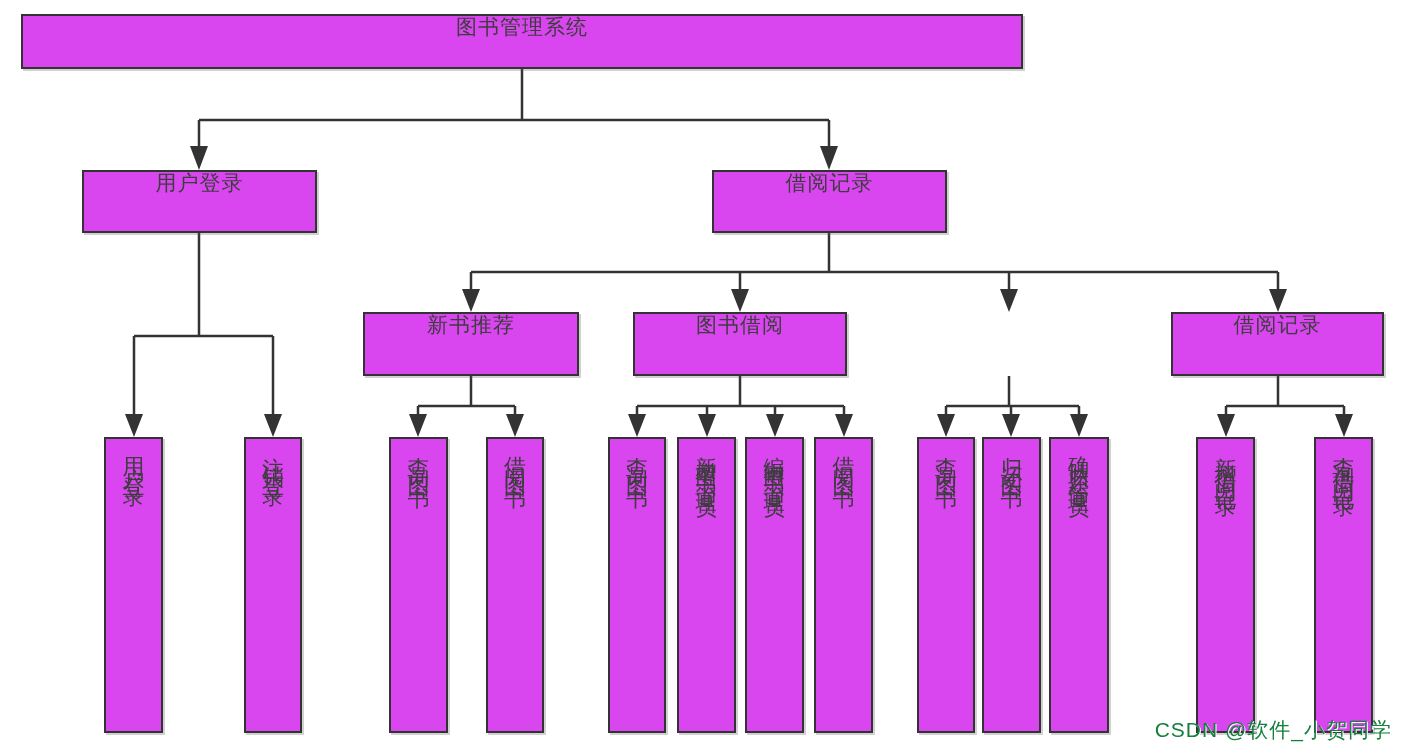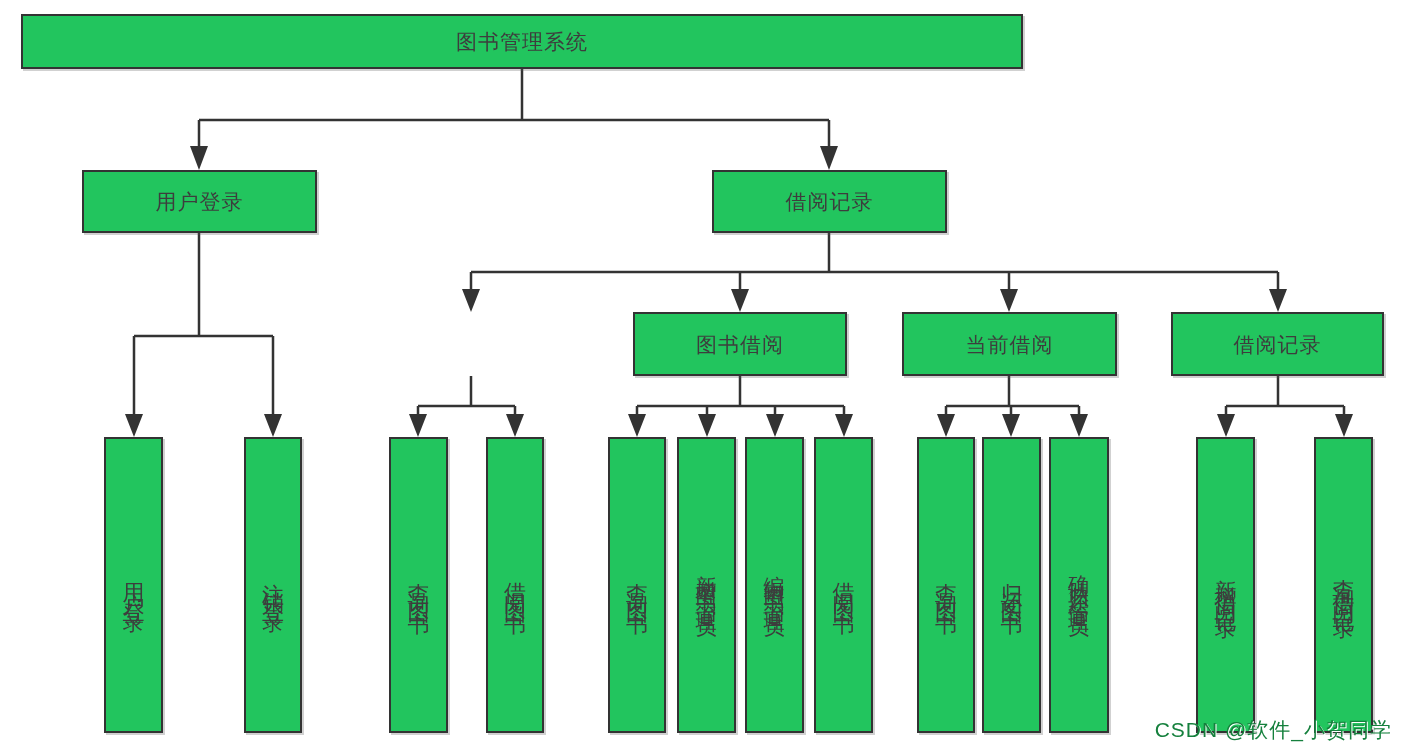--- a/index.html
+++ b/index.html
@@ -13,25 +13,24 @@
   }
   .connectors {
     position: absolute;
     left: 0; top: 0;
     width: 1405px; height: 747px;
     z-index: 0;
   }
   .box {
     position: absolute;
     box-sizing: border-box;
-    background: #22c55e;
+    background: #d946ef;
     border: 2px solid #333333;
     box-shadow: 2px 2px 0 rgba(90,90,90,0.28);
     display: flex;
-    align-items: center;
     justify-content: center;
     z-index: 1;
   }
   .hlabel {
     font-size: 21px;
     color: #3d3d3d;
     letter-spacing: 1px;
     white-space: nowrap;
     line-height: 1;
   }
@@ -90,25 +89,25 @@
     <span class="hlabel">图书管理系统</span>
   </div>
 
   <div class="box" style="left:82px;top:170px;width:235px;height:63px">
     <span class="hlabel">用户登录</span>
   </div>
   <div class="box" style="left:712px;top:170px;width:235px;height:63px">
     <span class="hlabel">借阅记录</span>
   </div>
 
+  <div class="box" style="left:363px;top:312px;width:216px;height:64px">
+    <span class="hlabel">新书推荐</span>
+  </div>
   <div class="box" style="left:633px;top:312px;width:214px;height:64px">
     <span class="hlabel">图书借阅</span>
-  </div>
-  <div class="box" style="left:902px;top:312px;width:215px;height:64px">
-    <span class="hlabel">当前借阅</span>
   </div>
   <div class="box" style="left:1171px;top:312px;width:213px;height:64px">
     <span class="hlabel">借阅记录</span>
   </div>
 
   <div class="box" style="left:104px;top:437px;width:59px;height:296px">
     <span class="vlabel">用户登录</span>
   </div>
   <div class="box" style="left:244px;top:437px;width:58px;height:296px">
     <span class="vlabel">注销登录</span>

